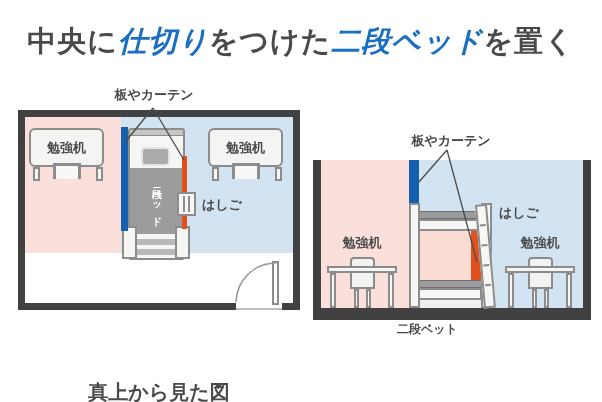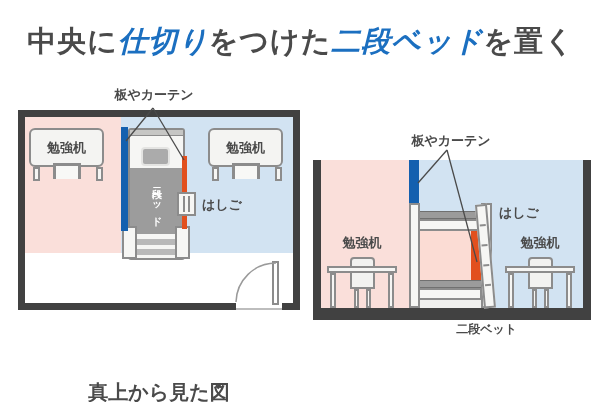--- a/index.html
+++ b/index.html
@@ -7,21 +7,21 @@
   .canvas { position:relative; width:602px; height:402px; background:#ffffff;
             font-family:"Liberation Sans","DejaVu Sans",sans-serif; overflow:hidden; }
   .abs { position:absolute; }
 
   
   .title { top:22px; left:0; width:602px; text-align:center; font-size:29px;
            font-weight:bold; letter-spacing:1px; color:#4a4a4a; white-space:nowrap; }
   .title .blue { color:#1b6fc0;font-style:italic; }
   .lbl { font-size:13px; font-weight:bold; color:#4a4a4a; white-space:nowrap; }
   .caption { font-size:20px; font-weight:bold; color:#4a4a4a; text-align:center; white-space:nowrap; }
-  .small-lbl { font-size:12px; font-weight:bold; color:#4a4a4a; text-align:right; white-space:nowrap; }
+  .small-lbl { font-size:12px; font-weight:bold; color:#4a4a4a; text-align:left; white-space:nowrap; }
 
   
   .room-top  { left:18px; top:110px; width:282px; height:200px;
                border:7px solid #414141; background:#fff; }
   .room-side { left:313px; top:160px; width:278px; height:160px;
                border-left:8px solid #414141; border-right:8px solid #414141;
                border-bottom:12px solid #414141; background:#fff; }
 
   .zone-pink { background:#fadfda; }
   .zone-blue { background:#d2e3f2; }

